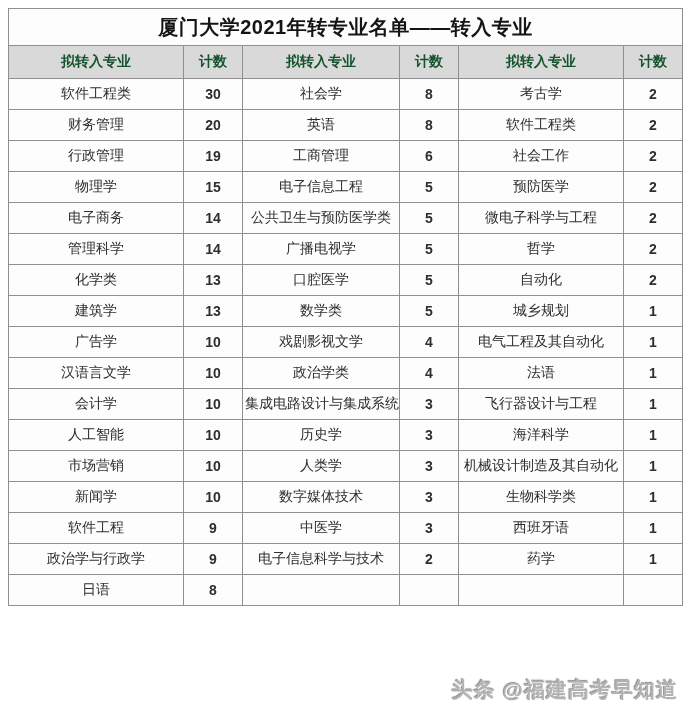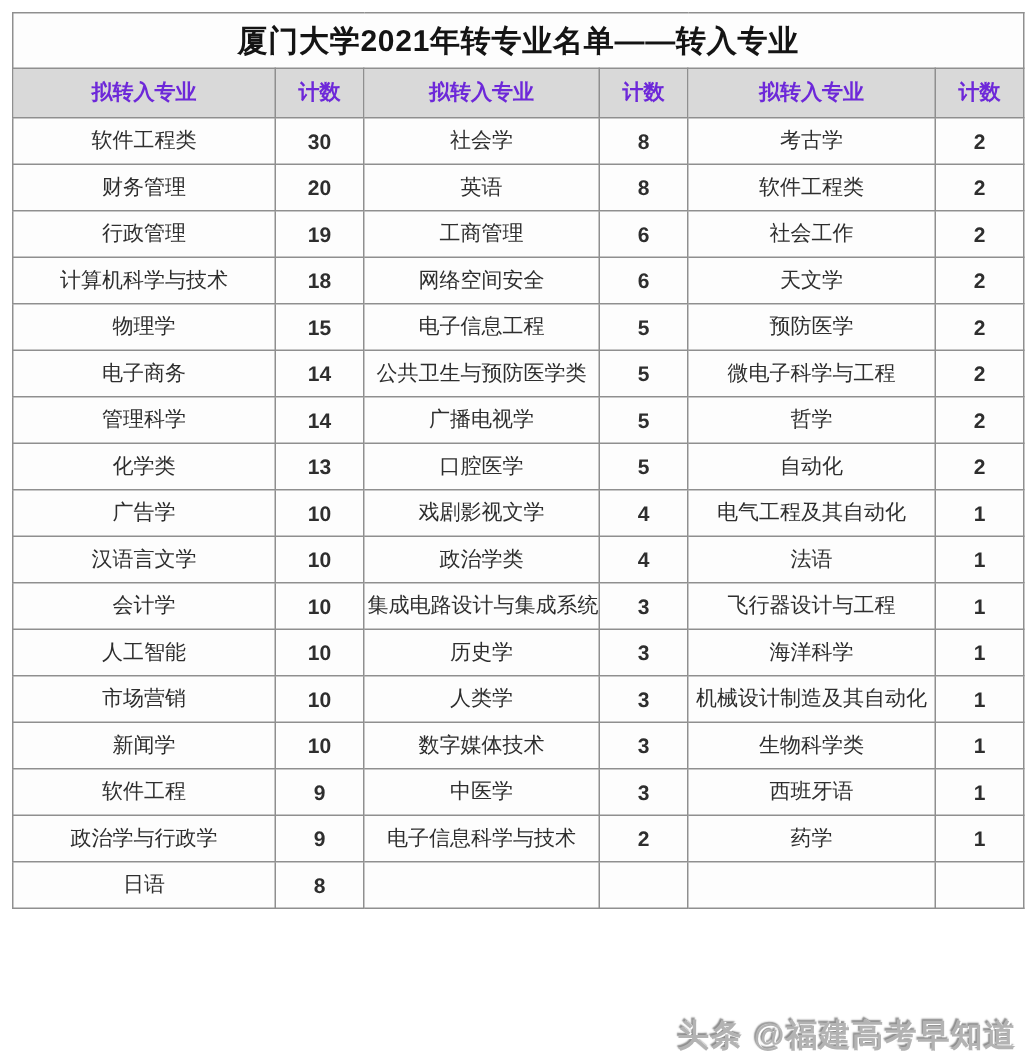--- a/index.html
+++ b/index.html
@@ -10,21 +10,21 @@
   .sheet{position:absolute;left:8px;top:8px;width:674px;}
   table{border-collapse:collapse;width:674px;table-layout:fixed;}
   td,th{
     border:1px solid #8f8f8f;text-align:center;vertical-align:middle;
     color:#2e2e2e;font-size:14px;padding:0 2px;overflow:hidden;white-space:nowrap;
   }
   tr.title-row td{
     height:36px;font-size:20px;font-weight:bold;color:#141414;
     background:#fdfdfd;letter-spacing:0.5px;margin-left:10px;
   }
-  tr.header-row th{height:32px;background:#d9d9d9;font-weight:bold;color:#6d28d9;}
+  tr.header-row th{height:32px;background:#d9d9d9;font-weight:bold;color:#14532d;}
   tbody td{height:30px;background:#fdfdfd;}
   tbody td.count{font-size:14px;font-weight:bold;}
   .watermark{
     position:absolute;right:12px;bottom:3px;font-size:21px;font-weight:bold;
     color:#b3b3b3;letter-spacing:1px;
     text-shadow:1px 1px 0 #ffffff,-1px -1px 1px #8c8c8c;
     pointer-events:none;
   }
 </style>
 </head>
@@ -72,28 +72,20 @@
         </tr>
         <tr>
           <td class="major">行政管理</td>
           <td class="count">19</td>
           <td class="major">工商管理</td>
           <td class="count">6</td>
           <td class="major">社会工作</td>
           <td class="count">2</td>
         </tr>
         <tr>
-          <td class="major">计算机科学与技术</td>
-          <td class="count">18</td>
-          <td class="major">网络空间安全</td>
-          <td class="count">6</td>
-          <td class="major">天文学</td>
-          <td class="count">2</td>
-        </tr>
-        <tr>
           <td class="major">物理学</td>
           <td class="count">15</td>
           <td class="major">电子信息工程</td>
           <td class="count">5</td>
           <td class="major">预防医学</td>
           <td class="count">2</td>
         </tr>
         <tr>
           <td class="major">电子商务</td>
           <td class="count">14</td>
@@ -110,20 +102,28 @@
           <td class="major">哲学</td>
           <td class="count">2</td>
         </tr>
         <tr>
           <td class="major">化学类</td>
           <td class="count">13</td>
           <td class="major">口腔医学</td>
           <td class="count">5</td>
           <td class="major">自动化</td>
           <td class="count">2</td>
+        </tr>
+        <tr>
+          <td class="major">建筑学</td>
+          <td class="count">13</td>
+          <td class="major">数学类</td>
+          <td class="count">5</td>
+          <td class="major">城乡规划</td>
+          <td class="count">1</td>
         </tr>
         <tr>
           <td class="major">广告学</td>
           <td class="count">10</td>
           <td class="major">戏剧影视文学</td>
           <td class="count">4</td>
           <td class="major">电气工程及其自动化</td>
           <td class="count">1</td>
         </tr>
         <tr>

